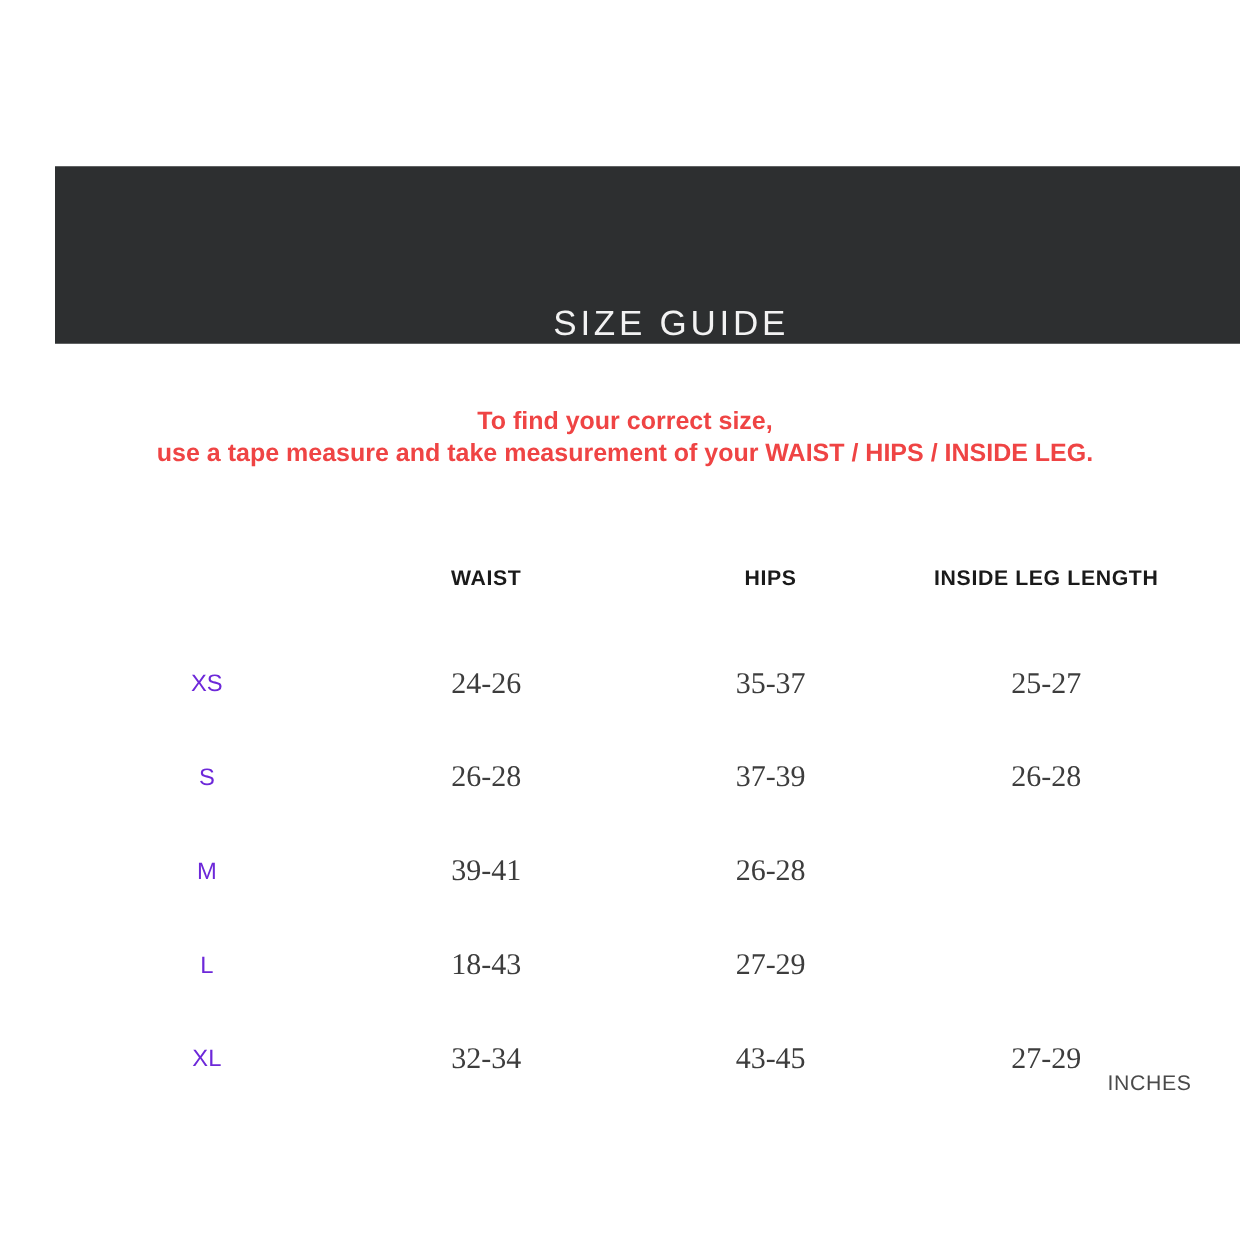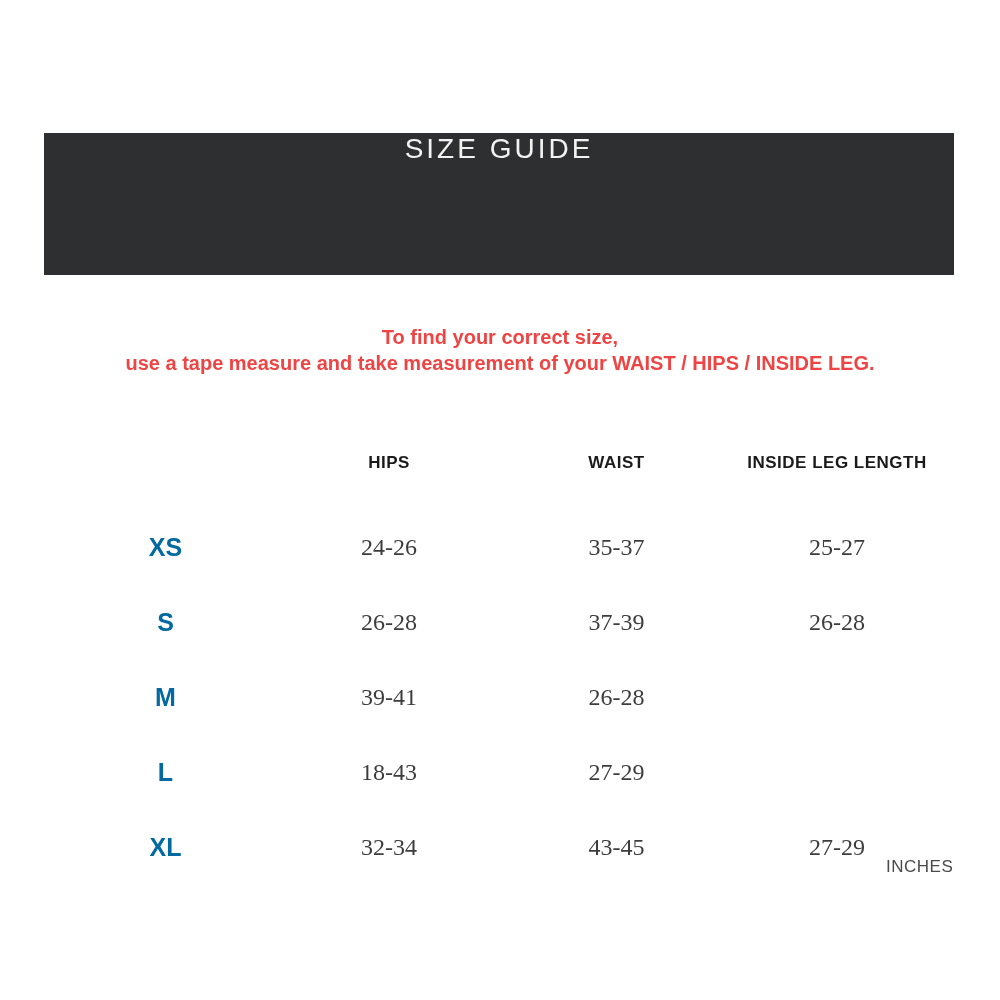--- a/index.html
+++ b/index.html
@@ -16,22 +16,23 @@
     overflow: hidden;
   }
   .banner {
     position: absolute;
     left: 44px;
     top: 133px;
     width: 910px;
     height: 142px;
     background: #2d2f30;
     display: flex;
-    align-items: flex-start;
+    align-items: flex-end;
     justify-content: center;
+    padding-left: 38px;
   }
   .banner-title {
     color: #f2f2f2;
     font-size: 28px;
     font-weight: 400;
     letter-spacing: 3px;
   }
   .intro {
     position: absolute;
     left: 0;
@@ -64,23 +65,23 @@
     color: #1a1a1a;
     letter-spacing: 0.5px;
   }
   .t-body-row {
     height: 75px;
   }
   .cell {
     text-align: center;
   }
   .size-cell {
-    font-size: 25px;
-    font-weight: 700;
-    color: #0369a1;
+    font-size: 19px;
+    font-weight: 400;
+    color: #6d28d9;
   }
   .val-cell {
     font-size: 24px;
     font-weight: 400;
     color: #3d3d3d;
     font-family: Liberation Serif, serif;
   }
   .unit-label {
     position: absolute;
     top: 857px;
@@ -102,22 +103,22 @@
 
   <div class="intro">
     <div>To find your correct size,</div>
     <div>use a tape measure and take measurement of your WAIST / HIPS / INSIDE LEG.</div>
   </div>
 
   <div class="size-table">
 
     <div class="t-row t-head">
       <div class="cell"></div>
+      <div class="cell">WAIST</div>
       <div class="cell">HIPS</div>
-      <div class="cell">WAIST</div>
       <div class="cell">INSIDE LEG LENGTH</div>
     </div>
 
     <div class="t-row t-body-row">
       <div class="cell size-cell">XS</div>
       <div class="cell val-cell">24-26</div>
       <div class="cell val-cell">35-37</div>
       <div class="cell val-cell">25-27</div>
     </div>
 

